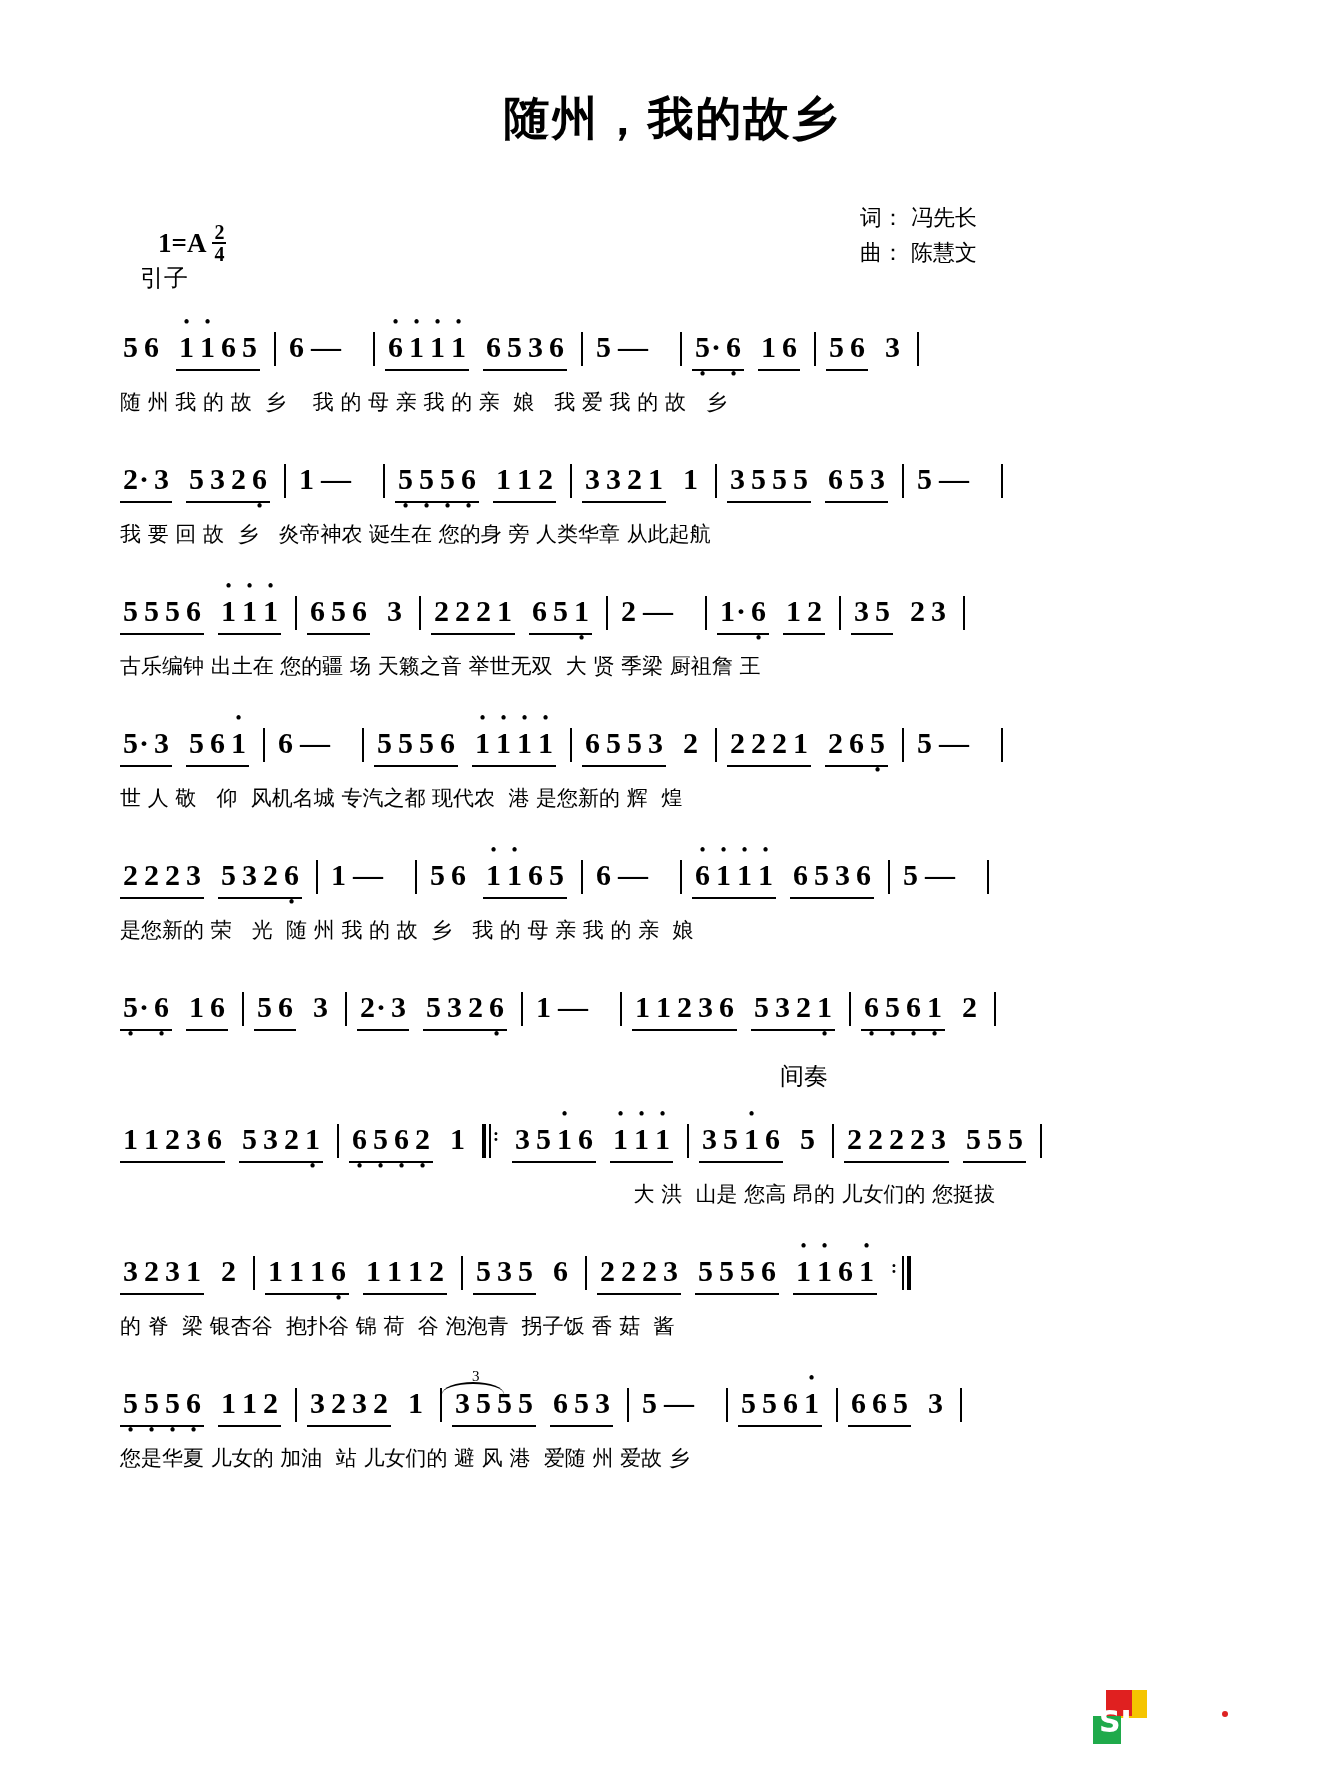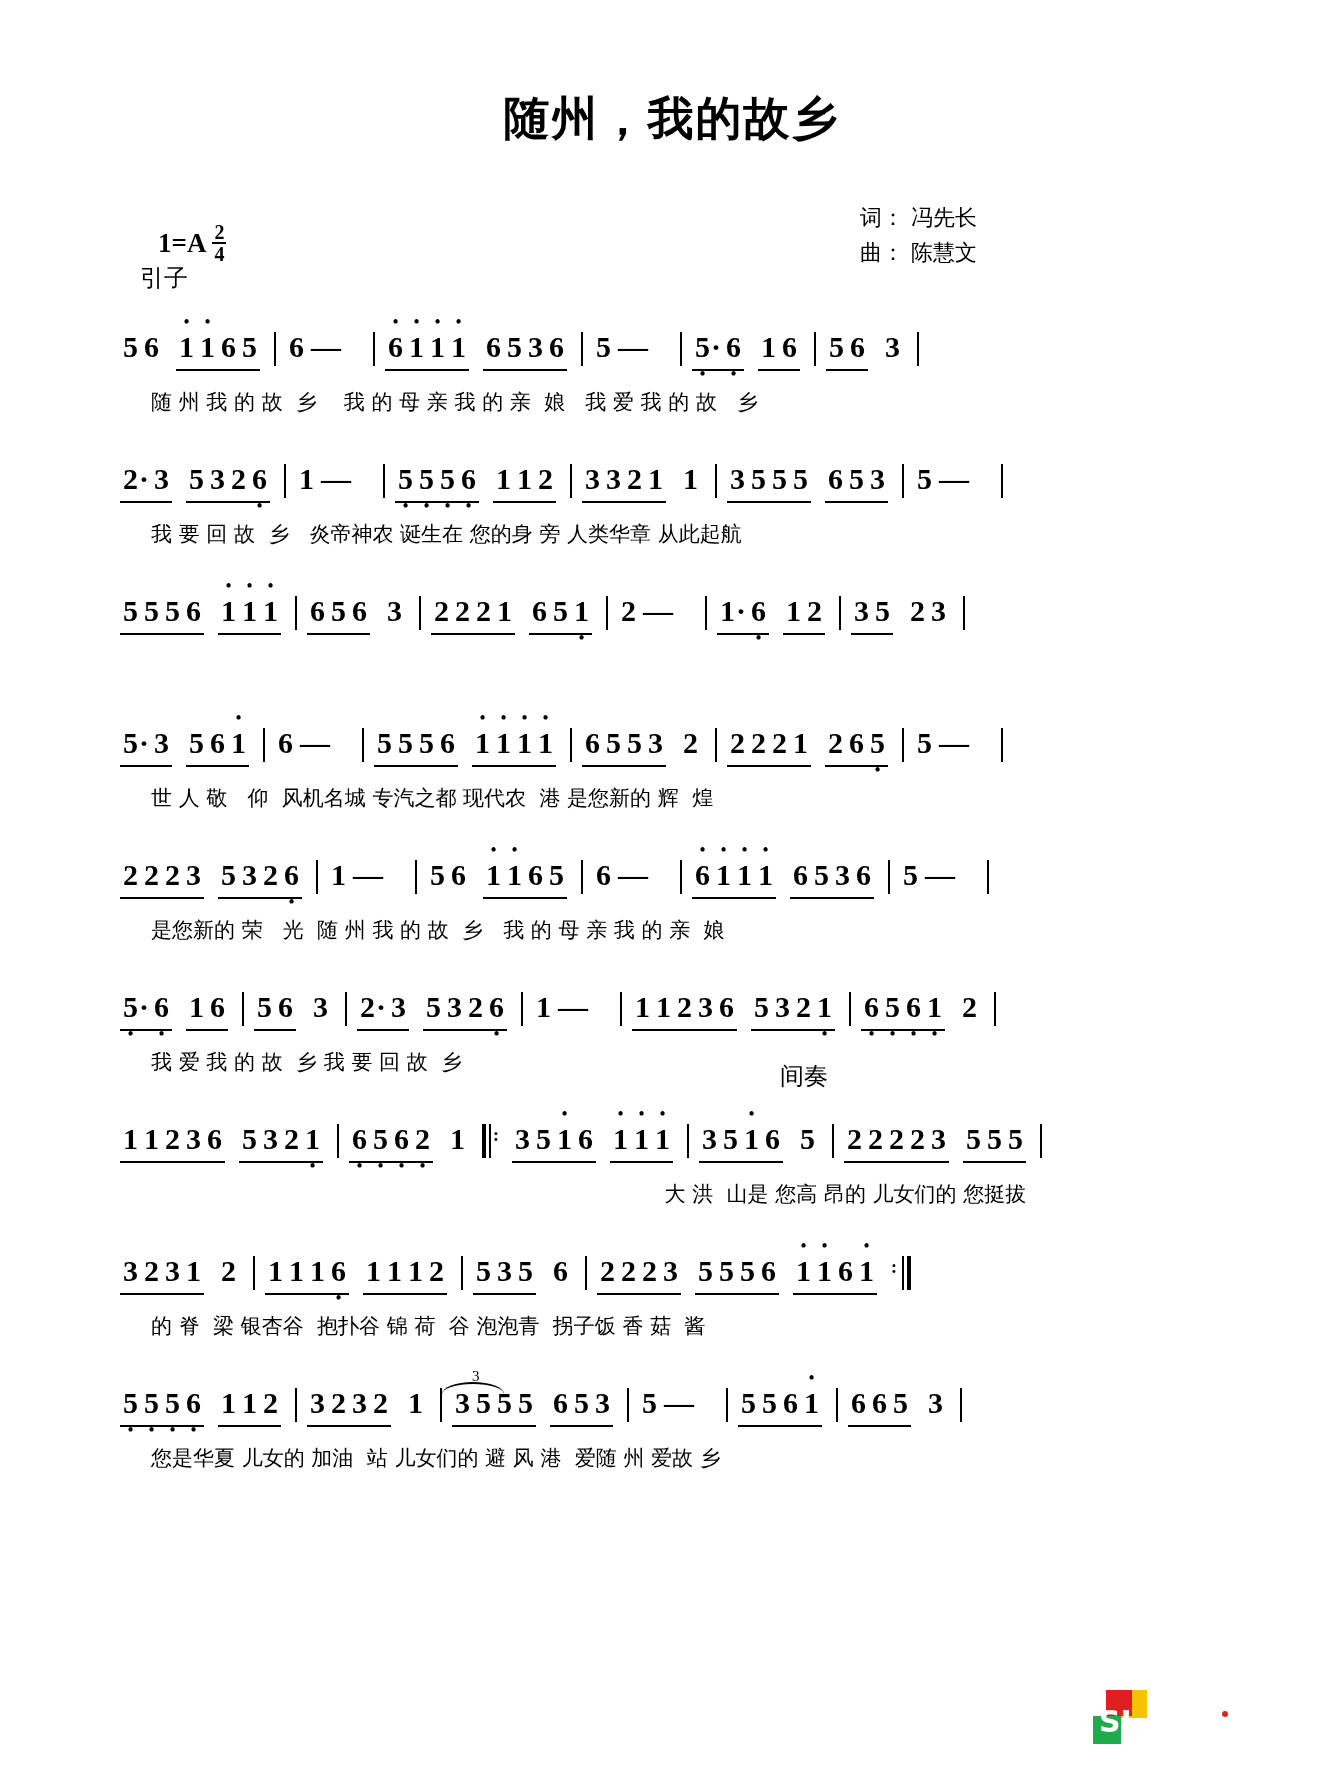--- a/index.html
+++ b/index.html
@@ -82,21 +82,20 @@
     height: 50px;
     display: flex;
     align-items: flex-start;
   }
   .lyrics {
     font-family: "DejaVu Sans", sans-serif;
     font-size: 21px;
     white-space: pre;
     margin-top: 8px;
     letter-spacing: 0px;
-    margin-left: 31px;
   }
   .grp {
     position: relative;
     display: inline-block;
     margin-right: 14px;
     padding-bottom: 9px;
   }
   .grp.u1::after, .grp.u2::after, .grp.u3::after {
     content: "";
     position: absolute;
@@ -299,20 +298,21 @@
       <span class="bar"></span>
       <span class="grp"><span class="n">2</span><span class="dash">—</span></span>
       <span class="bar"></span>
       <span class="grp u1"><span class="n">1</span><span class="dot-aug">·</span><span class="n lo">6</span></span>
       <span class="grp u1"><span class="n">1</span><span class="n">2</span></span>
       <span class="bar"></span>
       <span class="grp u1"><span class="n">3</span><span class="n">5</span></span>
       <span class="grp"><span class="n">2</span><span class="n">3</span></span>
       <span class="bar"></span>
     </div>
+    <div class="lyrics">古乐编钟 出土在 您的疆 场 天籁之音 举世无双  大 贤 季梁 厨祖詹 王</div>
   </div>
 
   <div class="system" style="top:726px;">
     <div class="notes">
       <span class="grp u1"><span class="n">5</span><span class="dot-aug">·</span><span class="n">3</span></span>
       <span class="grp u1"><span class="n">5</span><span class="n">6</span><span class="n hi">1</span></span>
       <span class="bar"></span>
       <span class="grp"><span class="n">6</span><span class="dash">—</span></span>
       <span class="bar"></span>
       <span class="grp u1"><span class="n">5</span><span class="n">5</span><span class="n">5</span><span class="n">6</span></span>
@@ -364,21 +364,20 @@
       <span class="bar"></span>
       <span class="grp"><span class="n">1</span><span class="dash">—</span></span>
       <span class="bar"></span>
       <span class="grp u2"><span class="n">1</span><span class="n">1</span><span class="n">2</span><span class="n">3</span><span class="n">6</span></span>
       <span class="grp u2"><span class="n">5</span><span class="n">3</span><span class="n">2</span><span class="n lo">1</span></span>
       <span class="bar"></span>
       <span class="grp u2"><span class="n lo">6</span><span class="n lo">5</span><span class="n lo">6</span><span class="n lo">1</span></span>
       <span class="grp"><span class="n">2</span></span>
       <span class="bar"></span>
     </div>
-    <div class="lyrics">我 爱 我 的 故  乡 我 要 回 故  乡</div>
   </div>
 
   <div class="system" style="top:1122px;">
     <div class="notes">
       <span class="grp u2"><span class="n">1</span><span class="n">1</span><span class="n">2</span><span class="n">3</span><span class="n">6</span></span>
       <span class="grp u2"><span class="n">5</span><span class="n">3</span><span class="n">2</span><span class="n lo">1</span></span>
       <span class="bar"></span>
       <span class="grp u2"><span class="n lo">6</span><span class="n lo">5</span><span class="n lo">6</span><span class="n lo">2</span></span>
       <span class="grp"><span class="n">1</span></span>
       <span class="rep-start">

